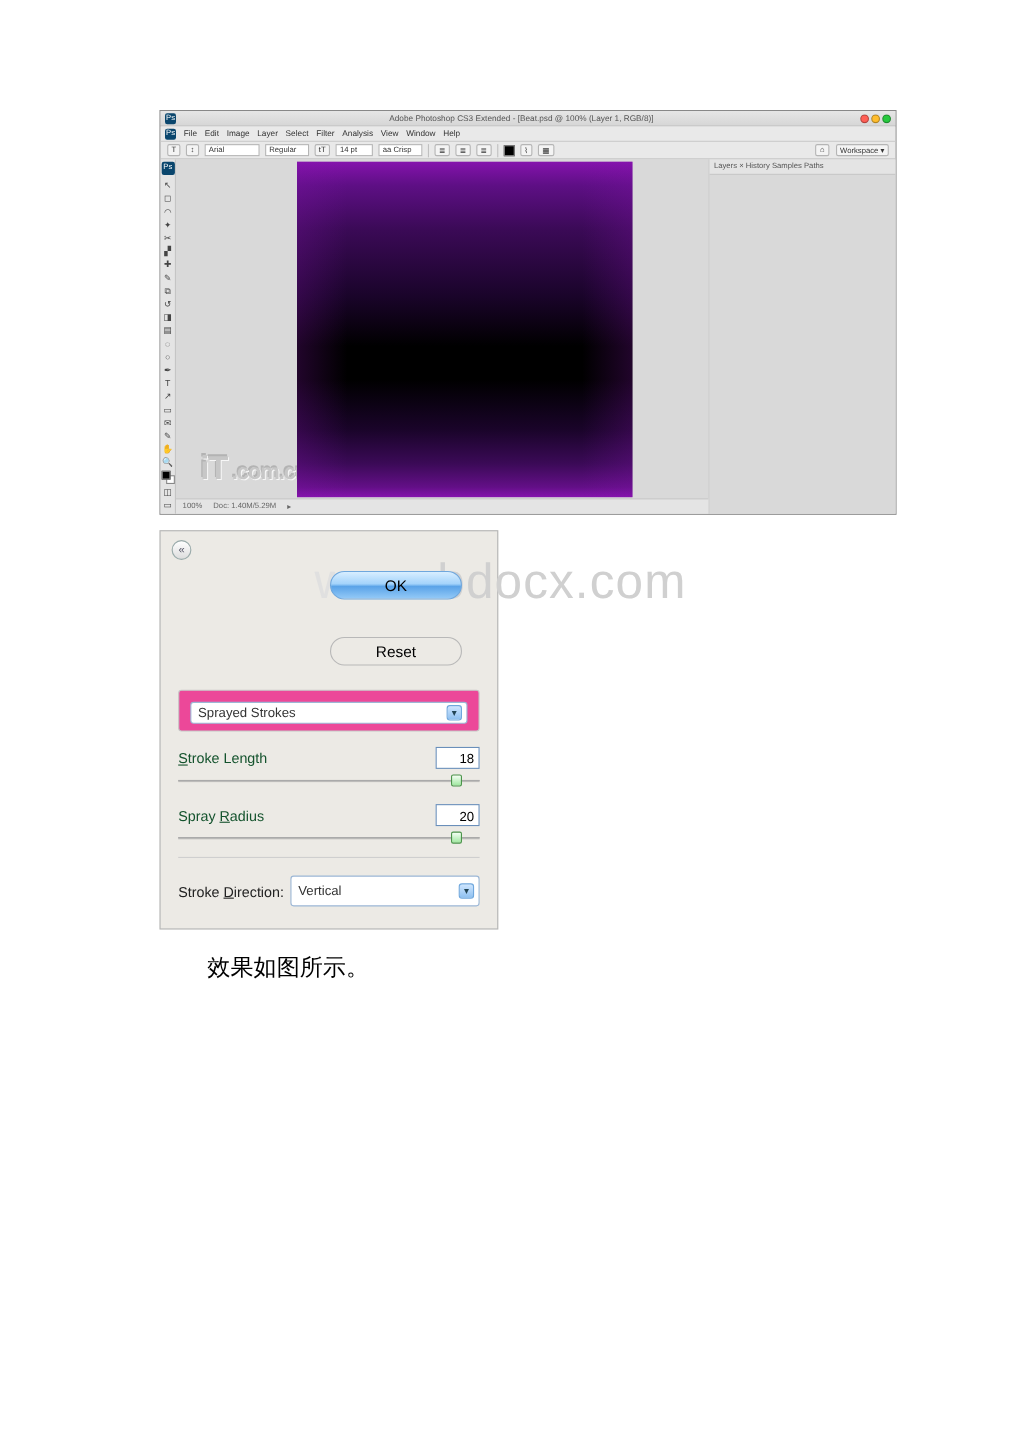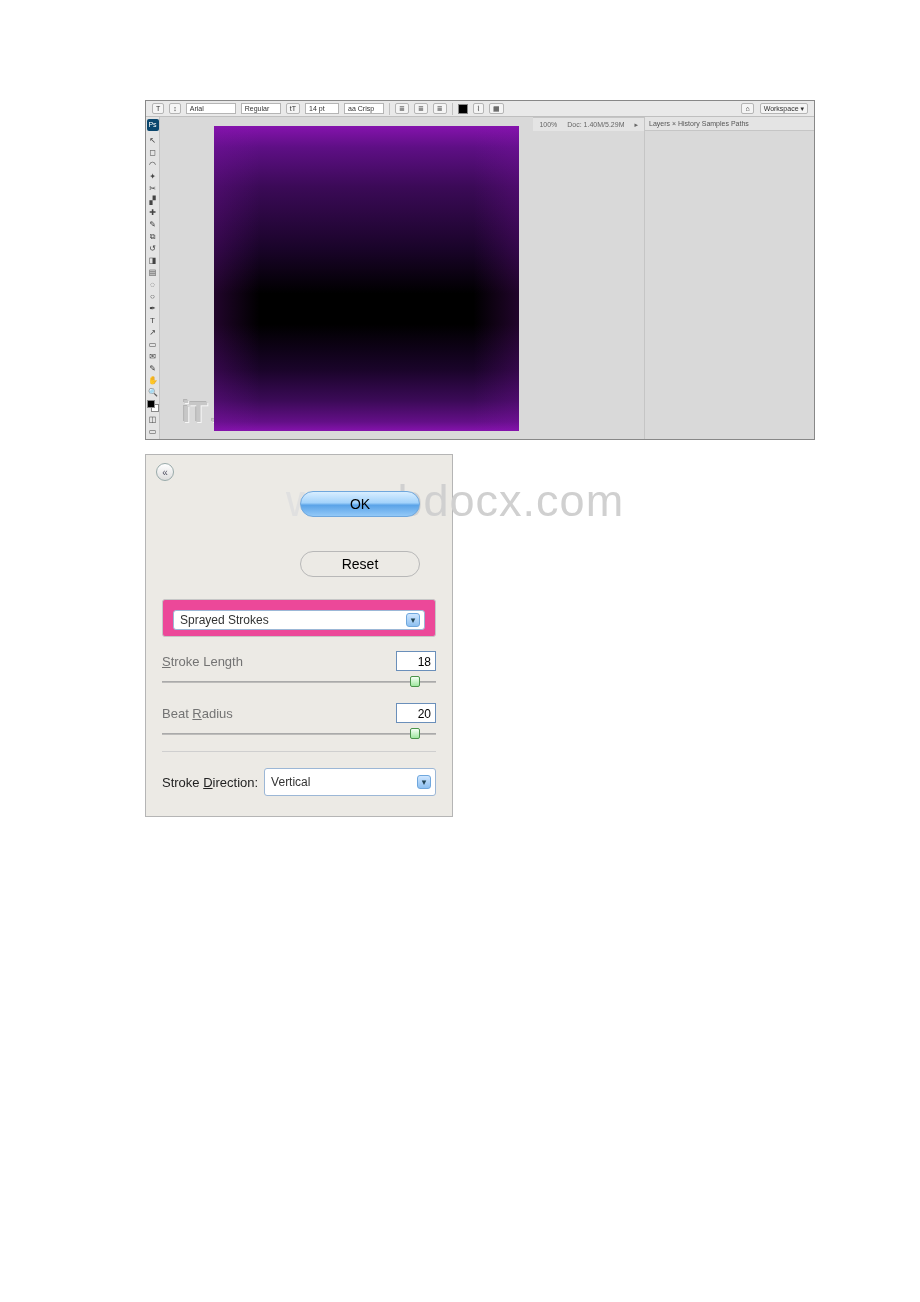--- a/index.html
+++ b/index.html
@@ -103,21 +103,21 @@
     width:12px;height:12px;background:#0a466d;color:#fff;
     font-size:7px;text-align:center;line-height:12px;border-radius:2px;margin-bottom:2px;
   }
   .ps-toolbox .tool{
     width:11px;height:11px;background:#e4e4e4;border:1px solid transparent;
     font-size:8px;line-height:11px;text-align:center;color:#444;cursor:default;
   }
   .ps-toolbox .fgbg{position:relative;width:12px;height:12px;margin-top:2px;}
   .ps-toolbox .fgbg .fg{position:absolute;width:8px;height:8px;background:#000;border:1px solid #888;left:0;top:0;}
   .ps-toolbox .fgbg .bg{position:absolute;width:8px;height:8px;background:#fff;border:1px solid #888;right:0;bottom:0;}
-  .ps-canvas-wrap{flex:1;position:relative;background:#d9d9d9;display:flex;}
+  .ps-canvas-wrap{flex:1;position:relative;background:#d9d9d9;display:flex;flex-direction:column;}
   .ps-canvas-area{flex:1;display:flex;align-items:center;justify-content:center;position:relative;}
   .ps-canvas{
     width:305px;height:305px;margin-left:40px;
     background: radial-gradient(circle at 50% 180px, #0a000a 0%, #0a000a 5%, #000 8%, #000 10%, #200030 55%, #6a0d8d 95%, #7a18a0 100%);
     background: linear-gradient(#8513ad 0%, #5e0f85 7%, #3b0a57 20%, #1a042a 40%, #000 55%, #000 65%, #1a042a 80%, #3b0a57 90%, #630f87 97%, #8513ad 100%);
     position:relative;
   }
   .ps-canvas .grad {
     position:absolute;inset:0;
     background: linear-gradient(90deg, rgba(133,19,173,.25), rgba(0,0,0,0) 15%, rgba(0,0,0,0) 85%, rgba(133,19,173,.25));
@@ -204,21 +204,21 @@
     padding:0 4px 0 6px;font-size:12px;color:#333;
   }
   .fp-group .select .arrow{
     width:14px;height:14px;background:linear-gradient(#cfe6ff,#8ec0f0);
     border:1px solid #6fa7dd;border-radius:3px;
     display:flex;align-items:center;justify-content:center;font-size:9px;color:#245;
   }
   .fp-row{
     margin:14px 16px 0;display:flex;align-items:center;position:relative;z-index:1;
   }
-  .fp-row .lbl{flex:1;font-size:13px;color:#737373;}
+  .fp-row .lbl{flex:1;font-size:13px;color:#14532d;}
   .fp-row .lbl u{text-decoration:underline;}
   .fp-row .val{
     width:40px;height:20px;border:1px solid #6a8fba;background:#fff;
     text-align:right;padding:0 4px;font-size:12px;line-height:20px;
   }
   .fp-slider{
     margin:4px 16px 0;height:14px;position:relative;z-index:1;
   }
   .fp-slider .track{
     position:absolute;left:0;right:0;top:6px;height:2px;background:#bdbcba;
@@ -243,20 +243,42 @@
     display:flex;align-items:center;justify-content:center;font-size:9px;color:#245;
   }
   .divider{height:1px;background:#cfcfcf;margin:10px 16px 0;}
 </style>
 </head>
 <body>
 
 <div class="page">
 
   <div class="ps-window">
+    <div class="ps-titlebar">
+      <span class="ps-icon">Ps</span>
+      <span class="title-text">Adobe Photoshop CS3 Extended - [Beat.psd @ 100% (Layer 1, RGB/8)]</span>
+      <span class="traffic">
+        <span class="tr-r"></span>
+        <span class="tr-y"></span>
+        <span class="tr-g"></span>
+      </span>
+    </div>
+    <div class="ps-menubar">
+      <span class="ps-icon">Ps</span>
+      <span>File</span>
+      <span>Edit</span>
+      <span>Image</span>
+      <span>Layer</span>
+      <span>Select</span>
+      <span>Filter</span>
+      <span>Analysis</span>
+      <span>View</span>
+      <span>Window</span>
+      <span>Help</span>
+    </div>
     <div class="ps-optionsbar">
       <span class="ob-btn">T</span>
       <span class="ob-btn">↕</span>
       <span class="ob-field" style="width:50px">Arial</span>
       <span class="ob-field" style="width:40px">Regular</span>
       <span class="ob-btn">tT</span>
       <span class="ob-field" style="width:34px">14 pt</span>
       <span class="ob-field" style="width:40px">aa Crisp</span>
       <span class="ob-sep"></span>
       <span class="ob-btn">≣</span>
@@ -348,33 +370,36 @@
     <div class="fp-row">
       <span class="lbl"><u>S</u><span>troke Length</span></span>
       <span class="val">18</span>
     </div>
     <div class="fp-slider">
       <div class="track"></div>
       <div class="thumb" style="left:248px"></div>
     </div>
 
     <div class="fp-row">
-      <span class="lbl"><span>Beat </span><u>R</u><span>adius</span></span>
+      <span class="lbl"><span>Spray </span><u>R</u><span>adius</span></span>
       <span class="val">20</span>
     </div>
     <div class="fp-slider">
       <div class="track"></div>
       <div class="thumb" style="left:248px"></div>
     </div>
 
     <div class="divider"></div>
 
     <div class="fp-row2">
       <span class="lbl"><span>Stroke </span><u>D</u><span>irection:</span></span>
       <div class="select">
         <span>Vertical</span>
         <span class="arrow">▾</span>
       </div>
     </div>
   </div>
 
+  <p class="para2">
+    <span class="indent" style="display:inline-block;width:3.5em"></span><span>效果如图所示。</span>
+  </p>
 
 </div>
 
 </body></html>

